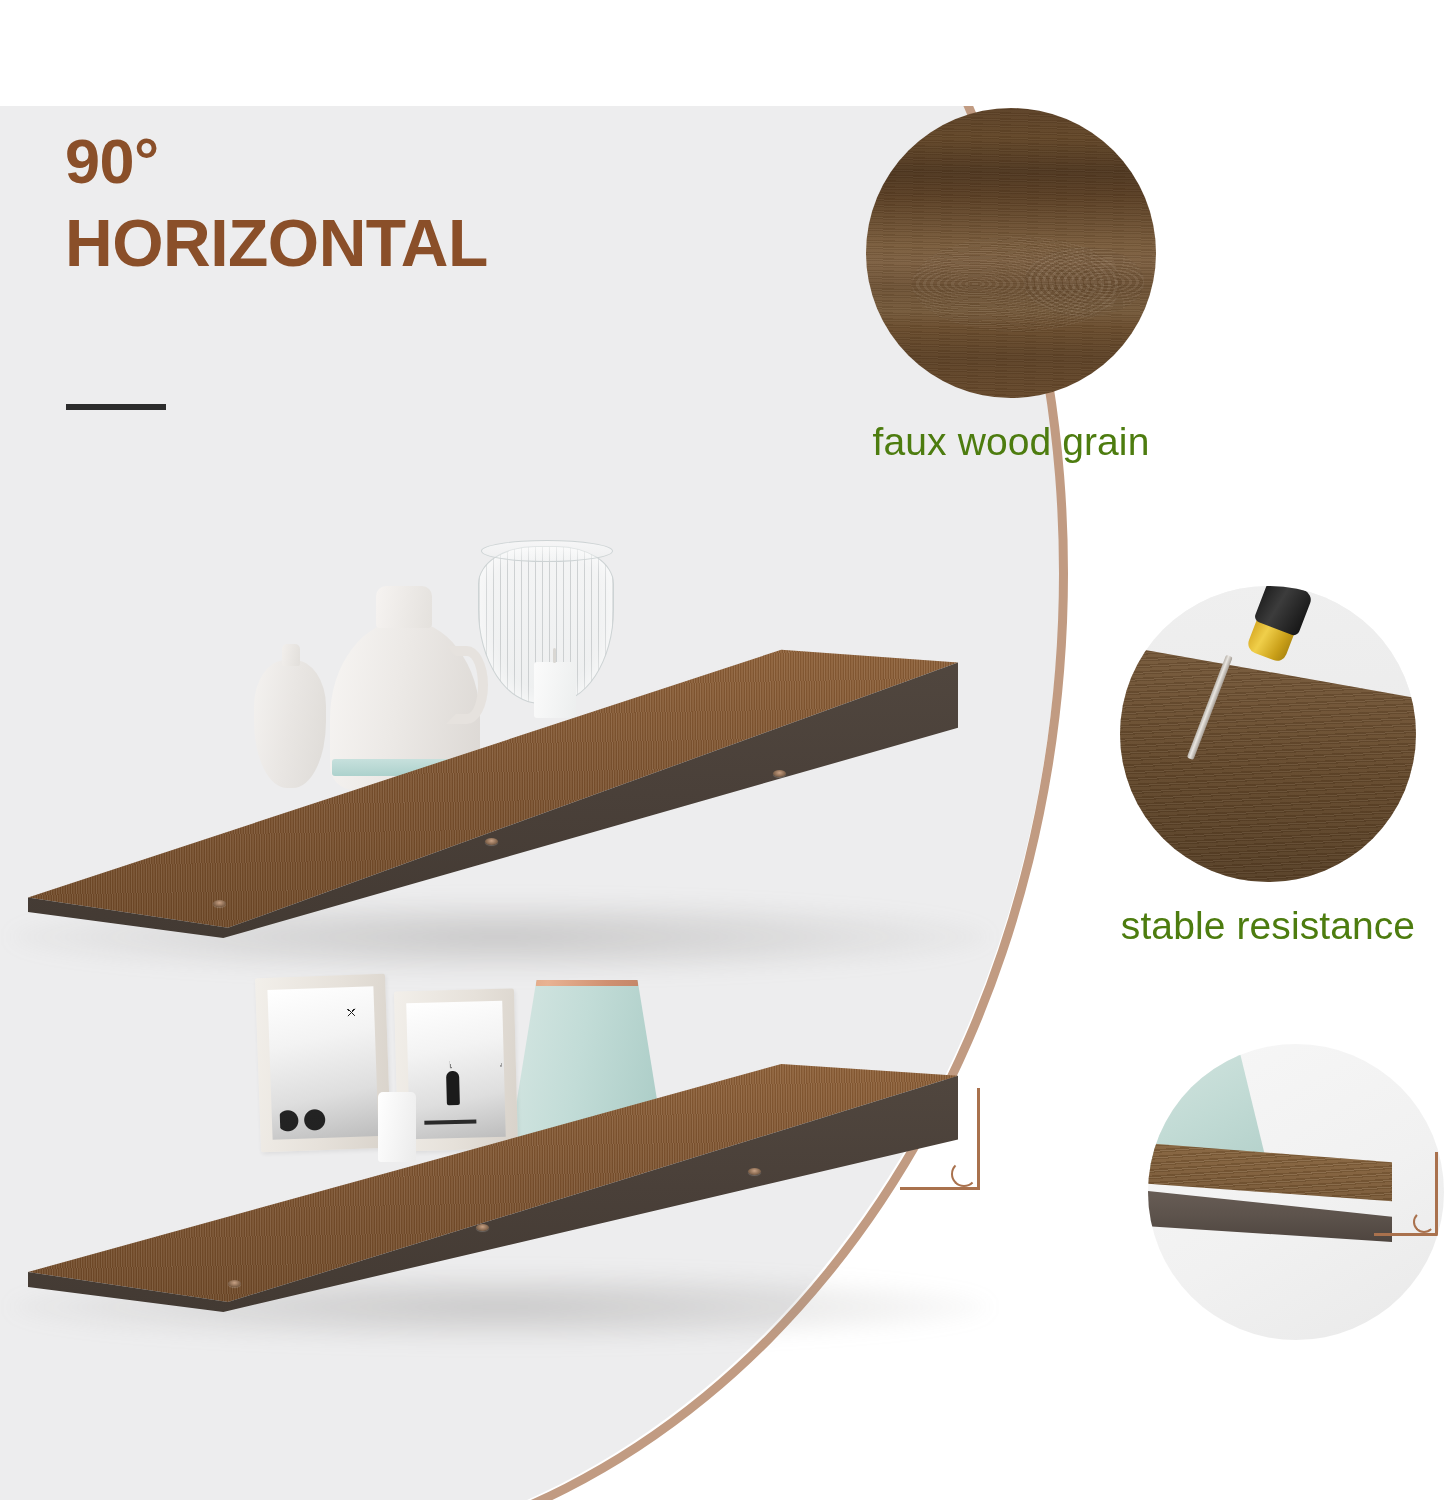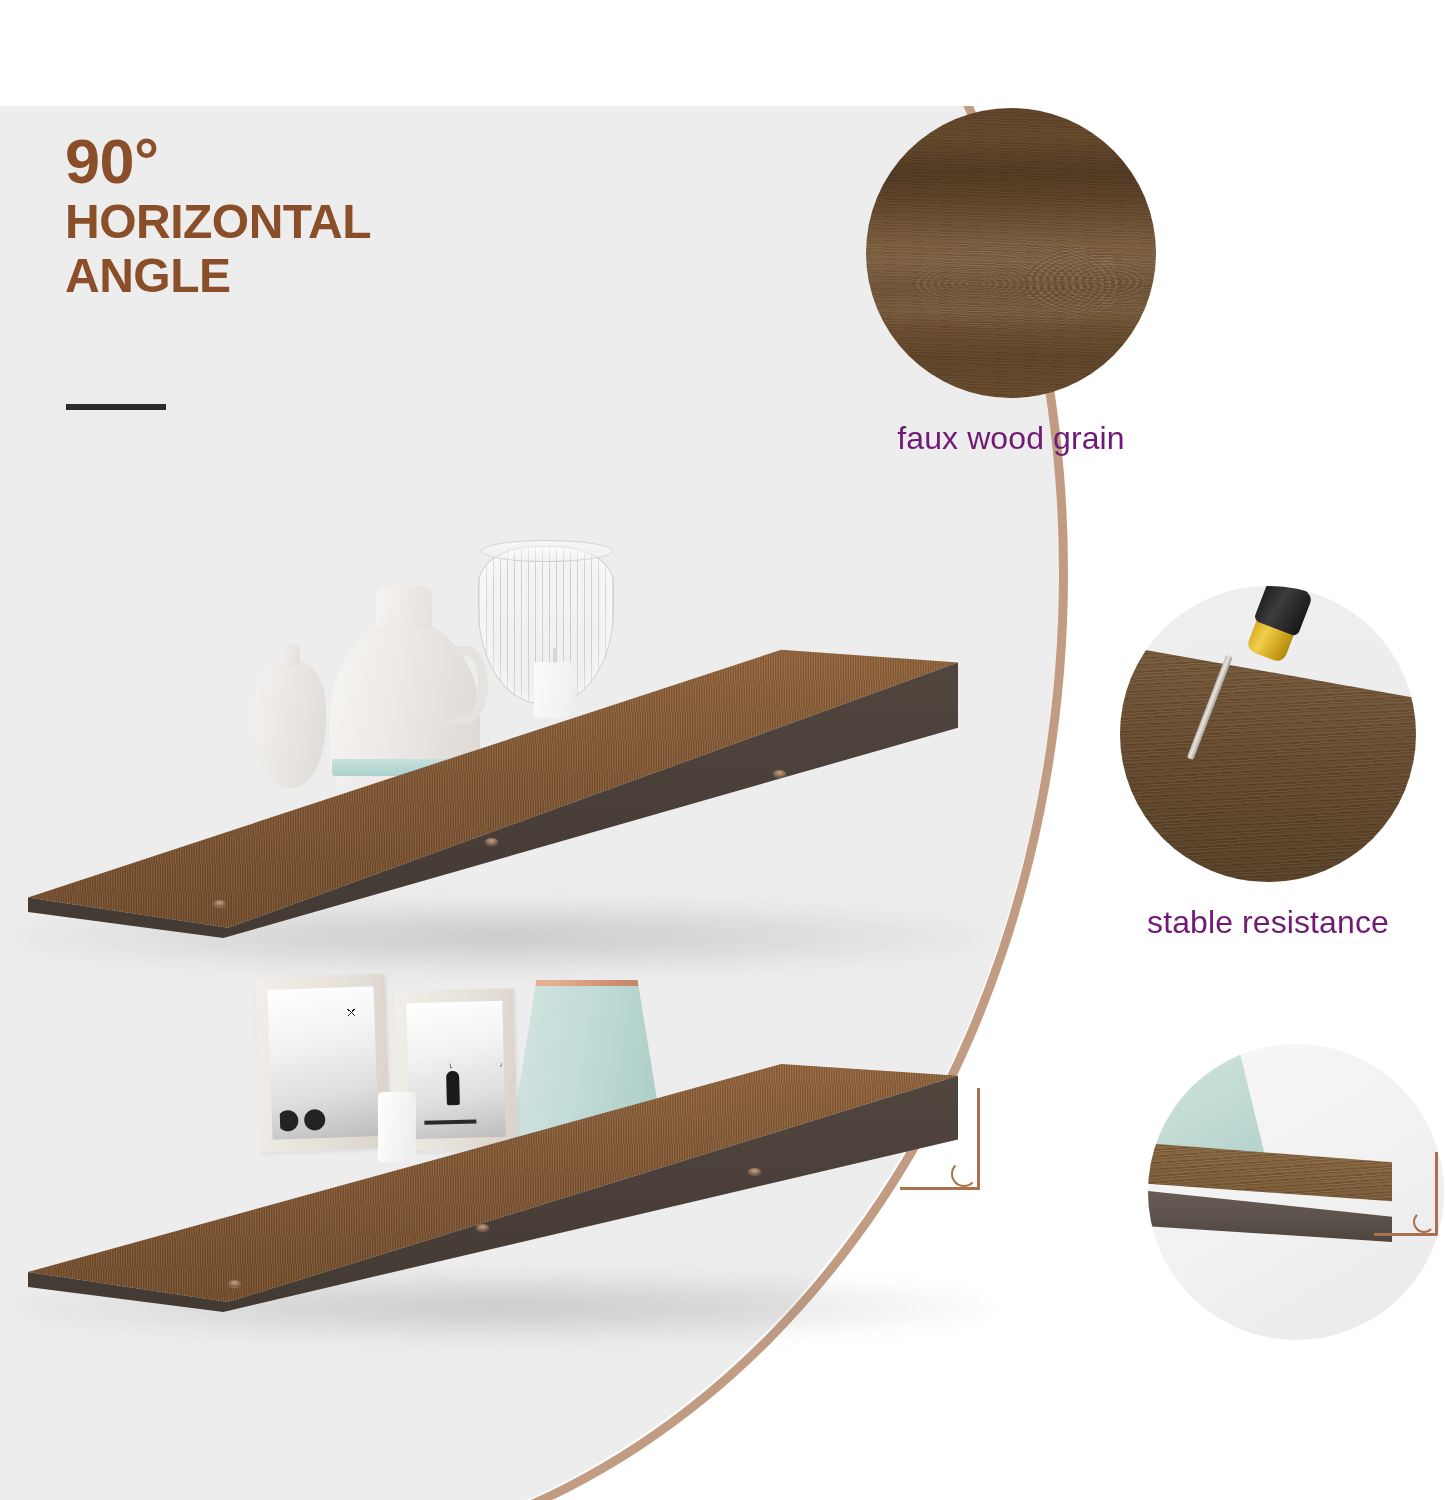--- a/index.html
+++ b/index.html
@@ -32,21 +32,21 @@
   .bg-arc-mask-top {
     position:absolute; left:0; top:0; width:1445px; height:106px; background:#ffffff;
   }
 
   
   .headline { position:absolute; left:65px; top:128px; width:620px; }
   .headline .l1 {
     font-size:63px; font-weight:bold; color:#8a4f29; line-height:1.06; letter-spacing:-0.5px;
   }
   .headline .l2 {
-    font-size:48px; font-weight:bold; color:#8a4f29; line-height:1.12; letter-spacing:-0.5px;
+    font-size:66px; font-weight:bold; color:#8a4f29; line-height:1.12; letter-spacing:-0.5px;margin-top:12px;
   }
   .divider {
     position:absolute; left:66px; top:404px; width:100px; height:6px; background:#2c2c2c;
   }
   .subhead {
     position:absolute; left:66px; top:441px;
     font-size:30px; color:#2c2c2c; letter-spacing:0.1px;
   }
 
   
@@ -226,21 +226,21 @@
   #angle-main .h { left:0; bottom:0; width:80px; height:3px; }
   #angle-main .arc { right:3px; bottom:3px; width:26px; height:26px; }
 
   
   .callout { position:absolute; }
   .callout .circle {
     border-radius:50%; overflow:hidden; position:relative;
   }
   .callout .label {
     position:absolute; width:100%; text-align:center;
-    font-size:32px; color:#701a75; letter-spacing:.1px; white-space:nowrap;
+    font-size:39px; color:#4d7c0f; letter-spacing:.1px; white-space:nowrap;
   }
 
   
   #callout-wood { left:866px; top:108px; width:290px; }
   #callout-wood .circle {
     width:290px; height:290px;
     background:
       repeating-linear-gradient(2deg,
         rgba(255,255,255,.045) 0 1px,
         rgba(60,38,18,.13) 1px 2.4px,
@@ -343,21 +343,20 @@
 
 <div id="stage">
 
   <div class="bg-inner"></div>
   <div class="bg-arc"></div>
   <div class="bg-arc-mask-top"></div>
 
   <div class="headline">
     <div class="l1">90°</div>
     <div class="l2">HORIZONTAL</div>
-    <div class="l2">ANGLE</div>
   </div>
   <div class="divider"></div>
 
   <div class="obj glass-vase">
     <div class="rim"></div>
   </div>
   <div class="obj candle">
     <div class="wick"></div>
   </div>
   <div class="obj jug">

